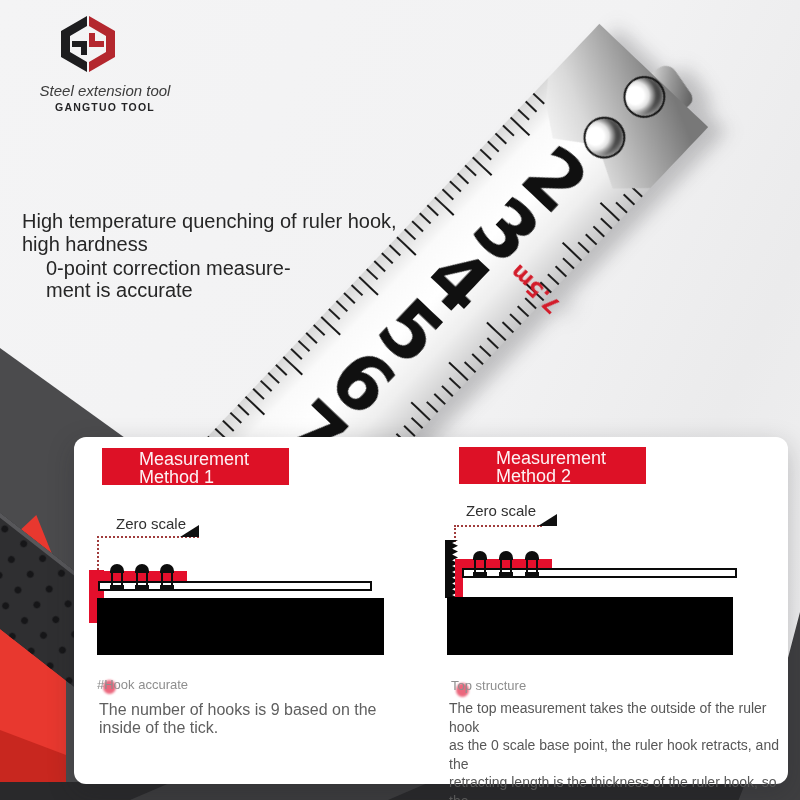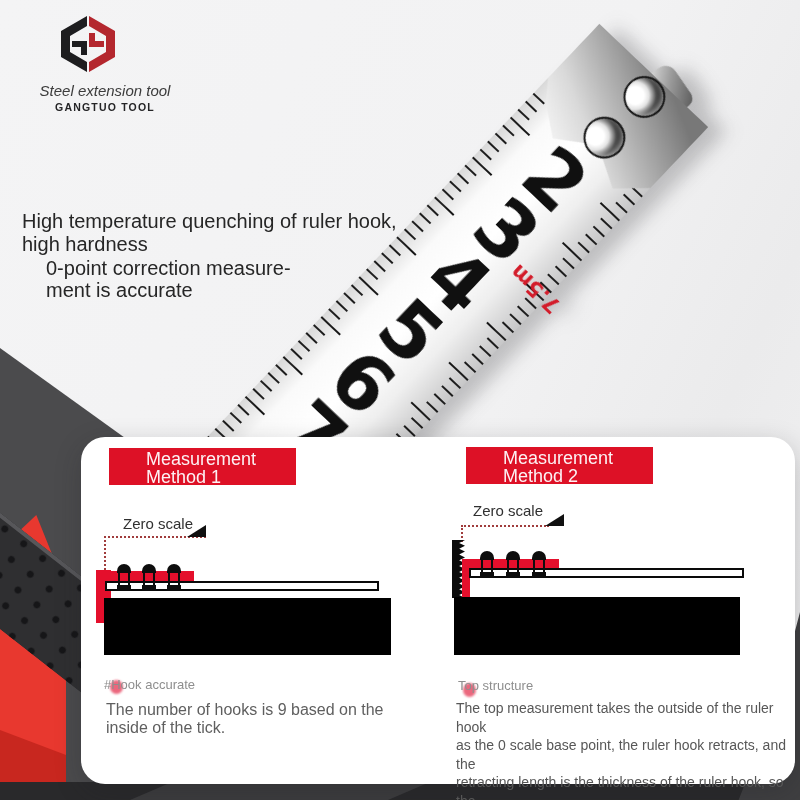--- a/index.html
+++ b/index.html
@@ -54,21 +54,21 @@
   .claw{position:absolute;right:-16px;top:72px;width:34px;height:48px;border-radius:4px 12px 9px 4px;
         background:linear-gradient(135deg,#ececec,#9b9b9b 50%,#585858);transform:rotate(12deg);}
   .end-plate{position:absolute;right:0;top:0;width:120px;height:100%;
              background:linear-gradient(115deg,#f7f7f7 8%,#d9d9d9 34%,#a7a7a7 62%,#787878 88%);
              clip-path:polygon(38% 0,100% 0,100% 100%,30% 100%,8% 82%,26% 55%,4% 30%,22% 10%);}
   .rivet-big{position:absolute;width:38px;height:38px;border-radius:50%;border:2px solid #161616;
              background:radial-gradient(circle at 36% 30%,#ffffff 0 24%,#e2e2e2 38%,#4d4d4d 58%,#1e1e1e 74%,#777 100%);
              box-shadow:inset 0 -3px 4px rgba(255,255,255,.5);}
 
   
-  .card{left:81px;top:437px;width:714px;height:347px;background:#ffffff;border-radius:24px;
+  .card{left:74px;top:437px;width:714px;height:347px;background:#ffffff;border-radius:12px;
         box-shadow:0 8px 26px rgba(30,30,35,.25);z-index:5;}
   .banner{position:absolute;width:187px;height:37px;background:#dd1126;color:#fdf2f4;
           font-size:18px;line-height:18px;padding:2px 0 0 37px;box-sizing:border-box;
           white-space:pre-line;}
   .zero-label{position:absolute;font-size:15px;color:#303030;}
   .dot-h{position:absolute;border-top:2px dotted #a03c3c;}
   .dot-v{position:absolute;border-left:2px dotted #a03c3c;}
   .tri{position:absolute;width:0;height:0;border-left:19px solid transparent;border-bottom:12px solid #101010;}
   .redbar{position:absolute;background:#e40f2c;}
   .dia-tape{position:absolute;background:#fff;border:2px solid #0a0a0a;box-sizing:border-box;}

